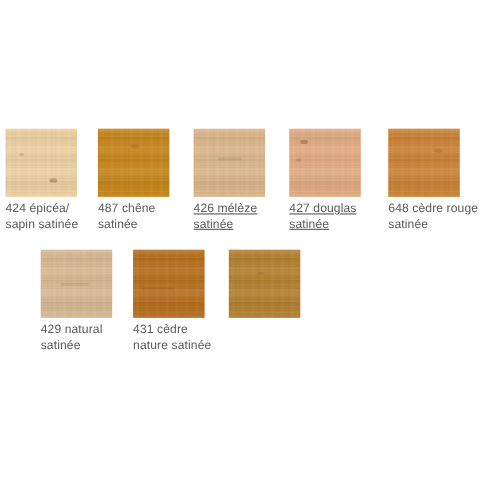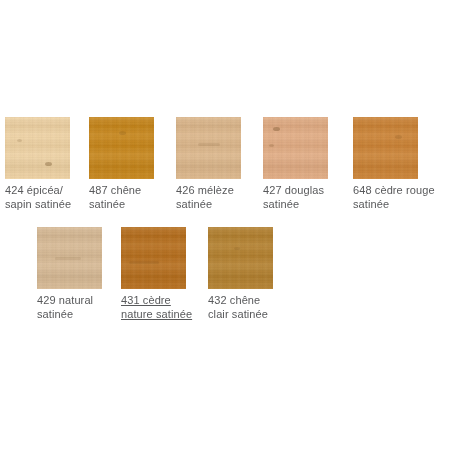--- a/index.html
+++ b/index.html
@@ -146,33 +146,33 @@
 satinée</div>
     </div>
 
     <div class="swatch-cell col-2">
       <div class="swatch-chip" style="background: rgb(222, 184, 140);">
         <div class="grain-band"></div>
         <div class="grain-h"></div>
         <div class="grain-v"></div>
         <div class="knot" style="left:22px;top:26px;width:22px;height:3px;border-radius:2px;opacity:.35;"></div>
       </div>
-      <div class="swatch-label" style="color: rgb(88, 89, 91);">426 mélèze
+      <div class="swatch-label" style="color: rgb(88, 89, 91); text-decoration: underline;">426 mélèze
 satinée</div>
     </div>
 
     <div class="swatch-cell col-3">
       <div class="swatch-chip" style="background: rgb(227, 173, 132);">
         <div class="grain-band"></div>
         <div class="grain-h"></div>
         <div class="grain-v"></div>
         <div class="knot" style="left:10px;top:10px;"></div>
         <div class="knot" style="left:6px;top:27px;width:5px;height:3px;opacity:.55;"></div>
       </div>
-      <div class="swatch-label" style="color: rgb(88, 89, 91);">427 douglas
+      <div class="swatch-label" style="color: rgb(88, 89, 91); text-decoration: underline;">427 douglas
 satinée</div>
     </div>
 
     <div class="swatch-cell col-4">
       <div class="swatch-chip" style="background: rgb(205, 132, 54);">
         <div class="grain-band"></div>
         <div class="grain-h"></div>
         <div class="grain-v"></div>
         <div class="knot" style="left:42px;top:18px;opacity:.45;"></div>
       </div>
@@ -195,30 +195,28 @@
 satinée</div>
     </div>
 
     <div class="swatch-cell col-1">
       <div class="swatch-chip" style="background: rgb(184, 112, 30);">
         <div class="grain-band"></div>
         <div class="grain-h"></div>
         <div class="grain-v"></div>
         <div class="knot" style="left:8px;top:34px;width:30px;height:3px;border-radius:2px;opacity:.35;"></div>
       </div>
-      <div class="swatch-label" style="color: rgb(88, 89, 91); text-decoration: underline;">431 cèdre
+      <div class="swatch-label" style="color: rgb(88, 89, 91);">431 cèdre
 nature satinée</div>
     </div>
 
     <div class="swatch-cell col-2">
       <div class="swatch-chip" style="background: rgb(181, 130, 48);">
         <div class="grain-band"></div>
         <div class="grain-h"></div>
         <div class="grain-v"></div>
         <div class="knot" style="left:26px;top:20px;width:6px;height:3px;opacity:.4;"></div>
       </div>
-      <div class="swatch-label" style="color: rgb(88, 89, 91);">432 chêne
-clair satinée</div>
     </div>
 
   </div>
 
 </div>
 
 </body></html>

